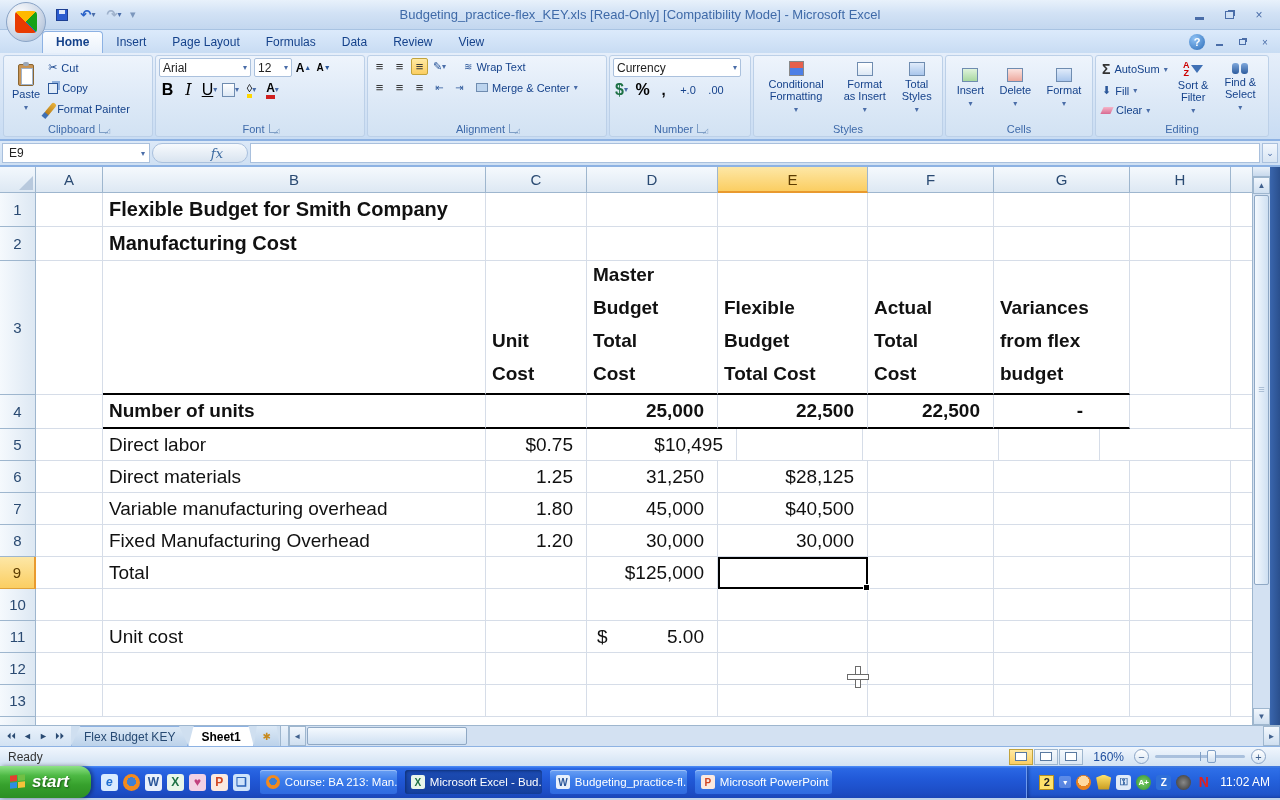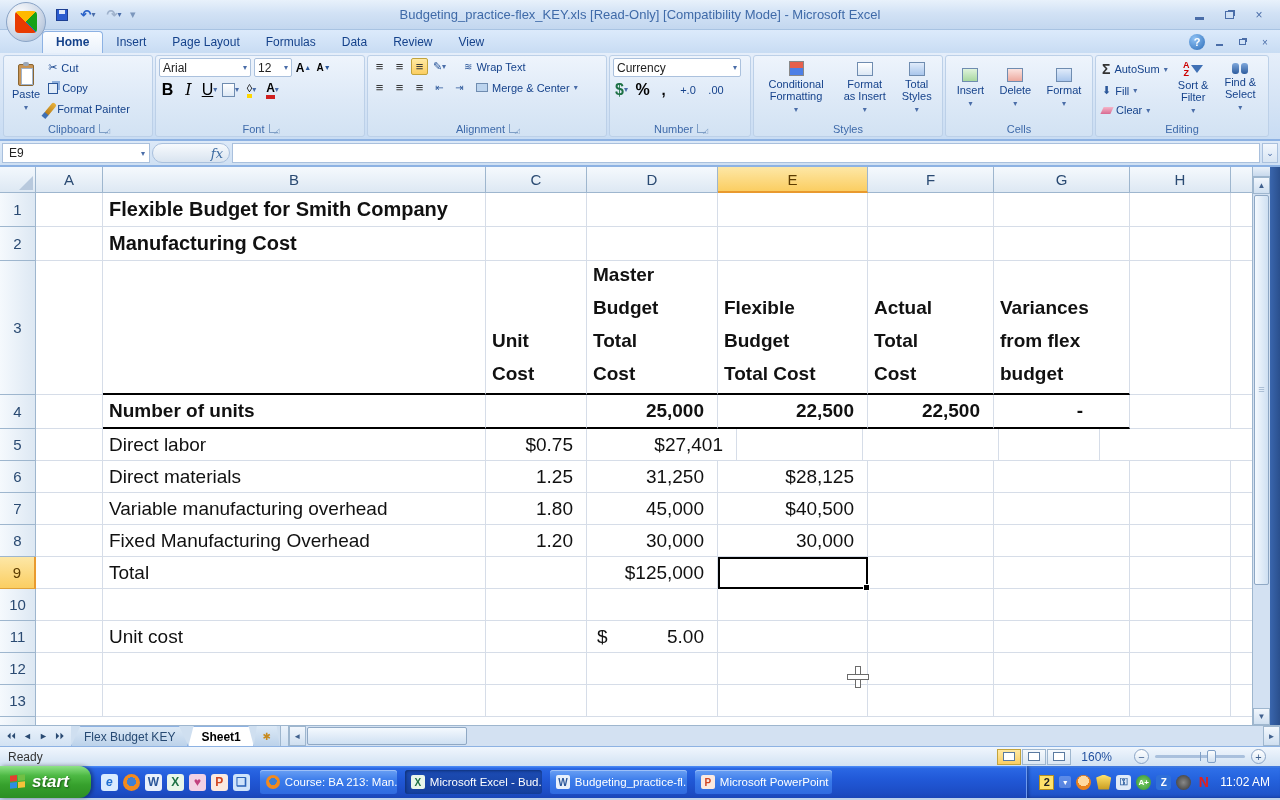--- a/index.html
+++ b/index.html
@@ -88,22 +88,22 @@
   .cellgrid-g { width:16px; height:14px; border:1px solid #6f8cb0; background:linear-gradient(#dff3dc,#a8d8a0); }
   .cellgrid-r { width:16px; height:14px; border:1px solid #6f8cb0; background:linear-gradient(#fbe3df,#eda99e); }
   .cellgrid-b { width:16px; height:14px; border:1px solid #6f8cb0; background:linear-gradient(#e0ebfa,#a9c6ec); }
 
   
   .formulabar { height:26px; background:linear-gradient(#dcE9f8,#cfe0f3); border-bottom:2px solid #8db2e3;
     display:flex; align-items:center; padding:2px 2px; gap:2px; }
   .namebox { width:148px; height:20px; background:#fff; border:1px solid #a9c0dd; display:flex; align-items:center;
     font-size:12px; color:#222; padding-left:6px; justify-content:space-between; }
   .namebox .caret { padding-right:4px; }
-  .fx-pill { width:78px; height:20px; border-radius:10px; background:linear-gradient(#f7fafd,#d9e4f0);
-    border:1px solid #a9c0dd; display:flex; align-items:center; justify-content:flex-end; padding-right:6px; }
+  .fx-pill { width:96px; height:20px; border-radius:10px; background:linear-gradient(#f7fafd,#d9e4f0);
+    border:1px solid #a9c0dd; display:flex; align-items:center; justify-content:flex-end; padding-right:24px; }
   .fx-label { font-family:"DejaVu Serif", serif; font-style:italic; font-size:13px; color:#3b6aa0; }
   .formula-input { flex:1; height:20px; background:#fff; border:1px solid #a9c0dd; font-size:12px; padding-left:4px; color:#222; }
   .fb-expand { width:16px; height:20px; background:linear-gradient(#f2f7fd,#d8e5f3); border:1px solid #a9c0dd;
     display:flex; align-items:center; justify-content:center; font-size:9px; color:#4a6da8; }
 
   
   .grid-wrap { height:558px; position:relative; background:#fff; }
   .grid-cols { position:absolute; left:0; top:0; width:1252px; }
   .row { display:flex; }
   .chrow { height:26px; }
@@ -171,21 +171,21 @@
 
   
   .statusbar { height:20px; background:linear-gradient(#f0f6fd,#d2e2f3); border-top:1px solid #8db2e3;
     display:flex; align-items:center; font-size:12px; color:#333; }
   .status-left { padding-left:8px; flex:1; }
   .viewbtns { display:flex; gap:1px; margin-right:10px; }
   .viewbtn { width:24px; height:16px; border:1px solid #9eb6ce; background:linear-gradient(#f5f9fd,#dbe7f3);
     display:flex; align-items:center; justify-content:center; }
   .viewbtn.active { background:linear-gradient(#ffe9a2,#fbce62); border-color:#c2a33c; }
   .vb-ico { width:12px; height:9px; border:1px solid #5a7aa0; background:#fff; }
-  .zoom-label { color:#1f4e9e; margin-right:22px; }
+  .zoom-label { color:#1f4e9e; margin-right:10px; }
   .zoomslider { display:flex; align-items:center; gap:6px; margin-right:14px; }
   .zs-btn { width:15px; height:15px; border-radius:50%; border:1px solid #8aa4c6; background:linear-gradient(#fff,#d9e6f4);
     display:flex; align-items:center; justify-content:center; font-size:11px; color:#41618e; line-height:0; }
   .zs-track { width:90px; height:3px; background:#a9c0dd; position:relative; border-radius:2px; }
   .zs-notch { position:absolute; left:50%; top:-3px; width:1px; height:9px; background:#7f9fc6; }
   .zs-thumb { position:absolute; left:58%; top:-5px; width:9px; height:13px; background:linear-gradient(#fdfefe,#cfdff0);
     border:1px solid #7f9fc6; border-radius:2px; }
 
   
   .taskbar { height:32px; background:linear-gradient(#4f8ef7 0%,#2a67e4 8%,#2159d8 40%,#1c4cc4 85%,#1a45b8 100%);
@@ -623,21 +623,21 @@
       <div class="c cG dash b bb2">-</div>
       <div class="c cH"></div>
       <div class="c-fill"></div>
     </div>
 
     <div class="row rs">
       <div class="rh">5</div>
       <div class="c cA"></div>
       <div class="c cB lab">Direct labor</div>
       <div class="c cC num">$0.75</div>
-      <div class="c cE num">$27,401</div>
+      <div class="c cE num">$10,495</div>
       <div class="c cF"></div>
       <div class="c cG"></div>
       <div class="c cH"></div>
       <div class="c-fill"></div>
     </div>
 
     <div class="row rs">
       <div class="rh">6</div>
       <div class="c cA"></div>
       <div class="c cB lab">Direct materials</div>

